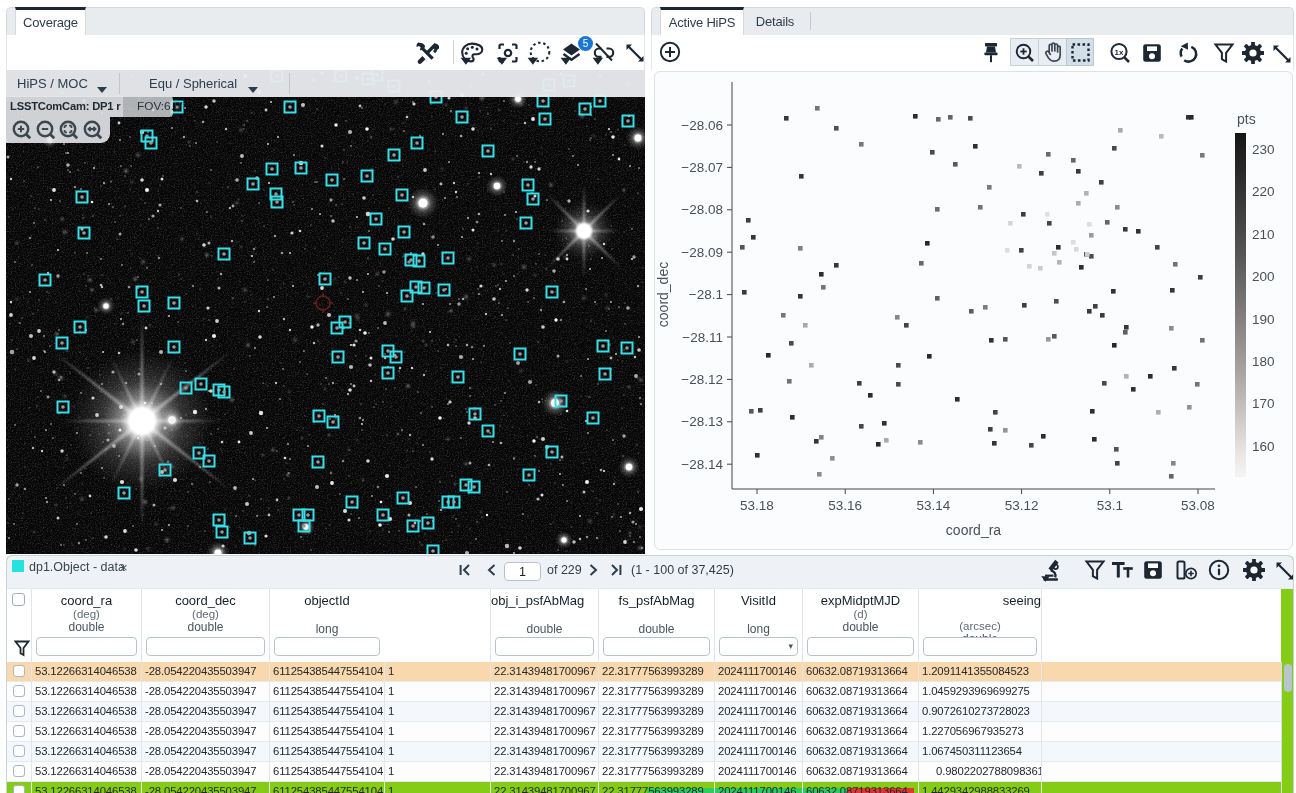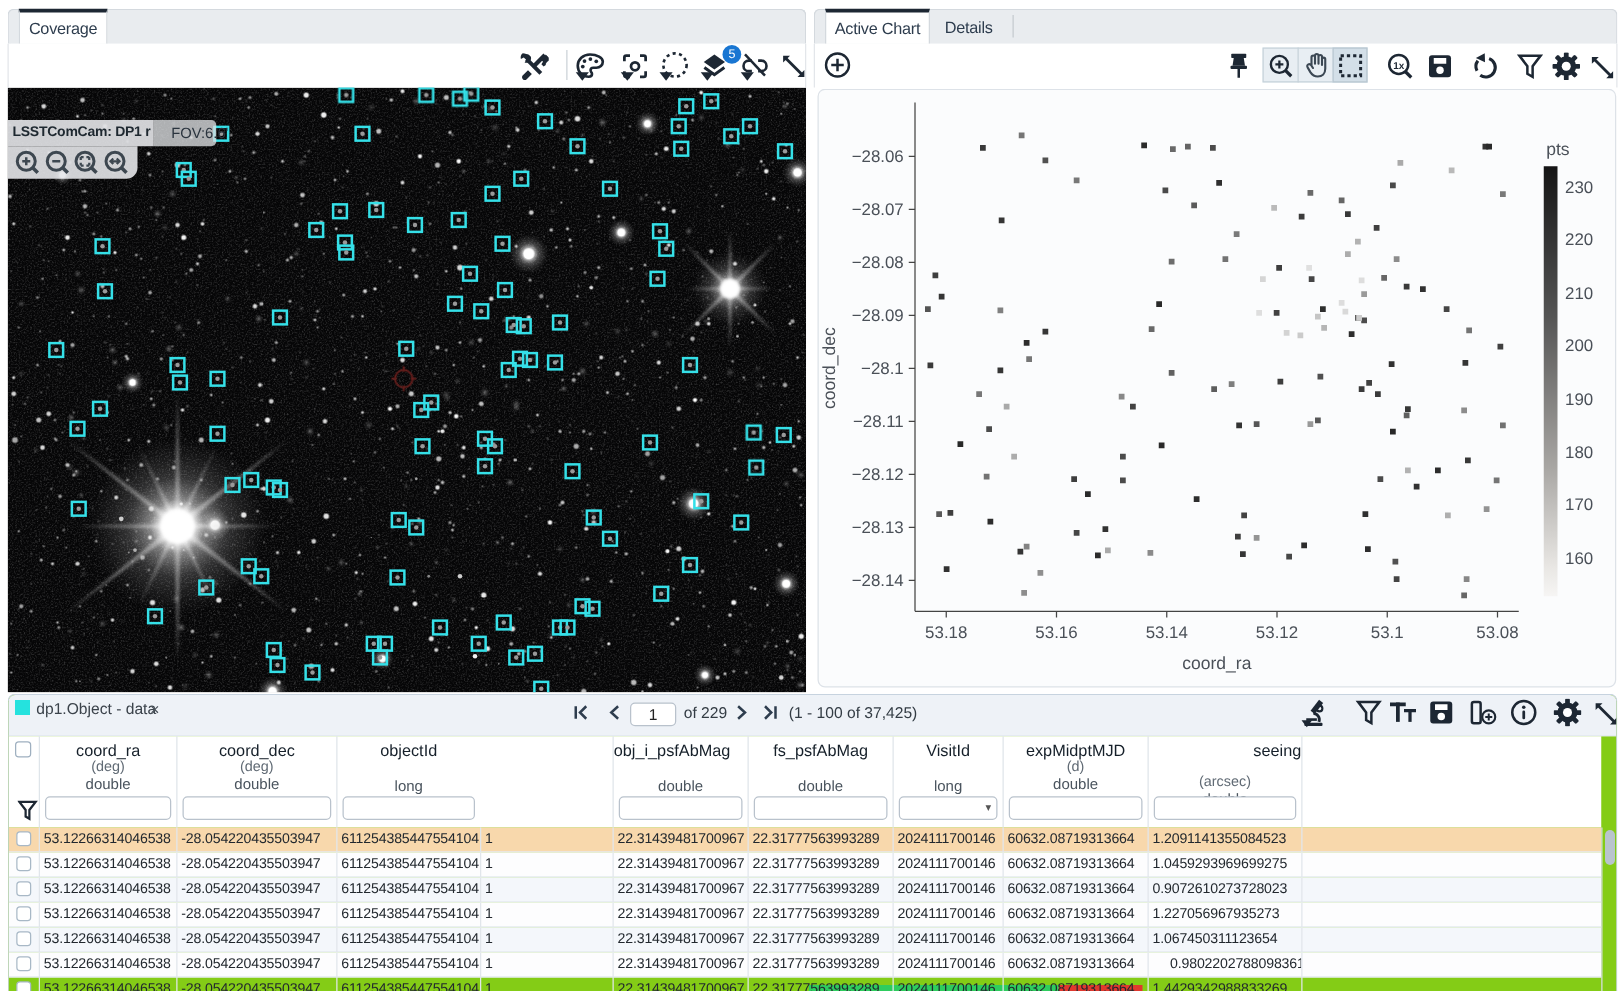--- a/index.html
+++ b/index.html
@@ -2058,20 +2058,32 @@
         </g>
         <g transform="translate(594,31)">
           <rect x="-5.5" y="-5.5" width="11" height="11" fill="none" stroke="#35e0e8" stroke-width="2"></rect>
           <circle r="1.8" fill="#999"></circle>
         </g>
         <g transform="translate(622,51)">
           <rect x="-5.5" y="-5.5" width="11" height="11" fill="none" stroke="#35e0e8" stroke-width="2"></rect>
           <circle r="1.8" fill="#999"></circle>
         </g>
       </svg>
+      <div style="position:absolute;left:0;top:0;width:639px;height:27px;background:rgba(232,234,237,0.96)">
+        <span style="position:absolute;left:11px;top:6px;font-size:13px;color:#2e3d4e">HiPS / MOC</span>
+        <span style="position:absolute;left:90px;top:9.5px"><svg width="12" height="8" viewBox="0 0 12 8" style="">
+            <path d="M1 1 h10 l-5 6 Z" fill="#2e3d4e"></path>
+          </svg></span>
+        <div style="position:absolute;left:113px;top:3px;width:1px;height:21px;background:#c2c7cc"></div>
+        <span style="position:absolute;left:143px;top:6px;font-size:13px;color:#2e3d4e">Equ / Spherical</span>
+        <span style="position:absolute;left:241px;top:9.5px"><svg width="12" height="8" viewBox="0 0 12 8" style="">
+            <path d="M1 1 h10 l-5 6 Z" fill="#2e3d4e"></path>
+          </svg></span>
+        <div style="position:absolute;left:283px;top:3px;width:1px;height:21px;background:#c2c7cc"></div>
+      </div>
       <div style="position:absolute;left:0;top:26px;width:117px;height:21px;background:rgba(230,231,234,0.9);font-size:11.2px;color:#1e2830;line-height:21px;font-weight:bold;white-space:nowrap;overflow:hidden;padding-left:4px;letter-spacing:-0.2px">LSSTComCam: DP1 r</div>
       <div style="position:absolute;left:117px;top:26px;width:50px;height:21px;background:rgba(222,224,227,0.78);border-radius:0 4px 4px 0;font-size:11.8px;color:#2a343e;line-height:21px;white-space:nowrap;padding-left:14px">FOV:6.6'</div>
       <div style="position:absolute;left:0px;top:47px;width:104px;height:26px;background:rgba(230,231,234,0.9);border-radius:0 0 9px 0;display:flex;align-items:center;justify-content:space-between;padding:0 7px 0 6px">
         <svg width="20" height="20" viewBox="0 0 20 20" style="">
           <circle cx="9" cy="9" r="7.2" fill="none" stroke="#3d4750" stroke-width="2.4"></circle>
           <line x1="14.2" y1="14.2" x2="18.2" y2="18.2" stroke="#3d4750" stroke-width="2.8"></line>
           <line x1="9" y1="5.8" x2="9" y2="12.2" stroke="#3d4750" stroke-width="2"></line>
           <line x1="5.8" y1="9" x2="12.2" y2="9" stroke="#3d4750" stroke-width="2"></line>
         </svg>
         <svg width="20" height="20" viewBox="0 0 20 20" style="">
@@ -2087,21 +2099,21 @@
         <svg width="20" height="20" viewBox="0 0 20 20" style="">
           <circle cx="9" cy="9" r="7.2" fill="none" stroke="#3d4750" stroke-width="2.4"></circle>
           <line x1="14.2" y1="14.2" x2="18.2" y2="18.2" stroke="#3d4750" stroke-width="2.8"></line>
           <path d="M5.4 9 h7.2 M7.6 6.8 L5.4 9 l2.2 2.2 M10.4 6.8 L12.6 9 l-2.2 2.2" fill="none" stroke="#3d4750" stroke-width="1.8"></path>
         </svg>
       </div>
     </div>
   </div>
 <div class="panel" style="left:651px;top:7px;width:643px;height:547px">
     <div class="tabstrip"></div>
-    <div class="tab-active" style="left:9px;width:84px">Active Chart</div>
+    <div class="tab-active" style="left:9px;width:84px">Active HiPS</div>
     <div class="tab-inactive" style="left:93px;width:62px">Details</div>
     <div style="position:absolute;left:159px;top:5px;width:1px;height:18px;background:#c5cad0"></div>
     <div class="toolbar">
       <div style="position:absolute;left:7px;top:6px"><svg width="22" height="22" viewBox="0 0 22 22" style="">
           <circle cx="11" cy="11" r="9.2" fill="none" stroke="#1d2733" stroke-width="1.9"></circle>
           <line x1="11" y1="6" x2="11" y2="16" stroke="#1d2733" stroke-width="2"></line>
           <line x1="6" y1="11" x2="16" y2="11" stroke="#1d2733" stroke-width="2"></line>
         </svg></div>
       <div style="position:absolute;left:329px;top:6px"><svg width="20" height="22" viewBox="0 0 20 22" style="">
           <g fill="#1d2733">

